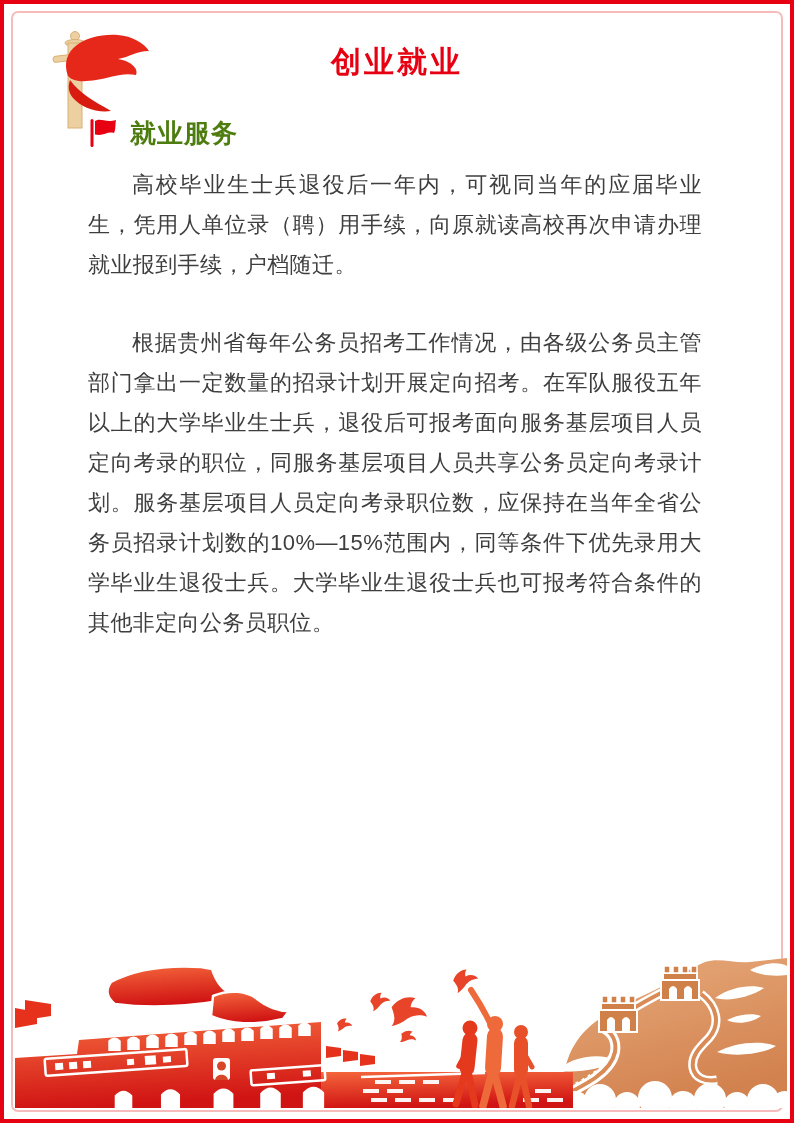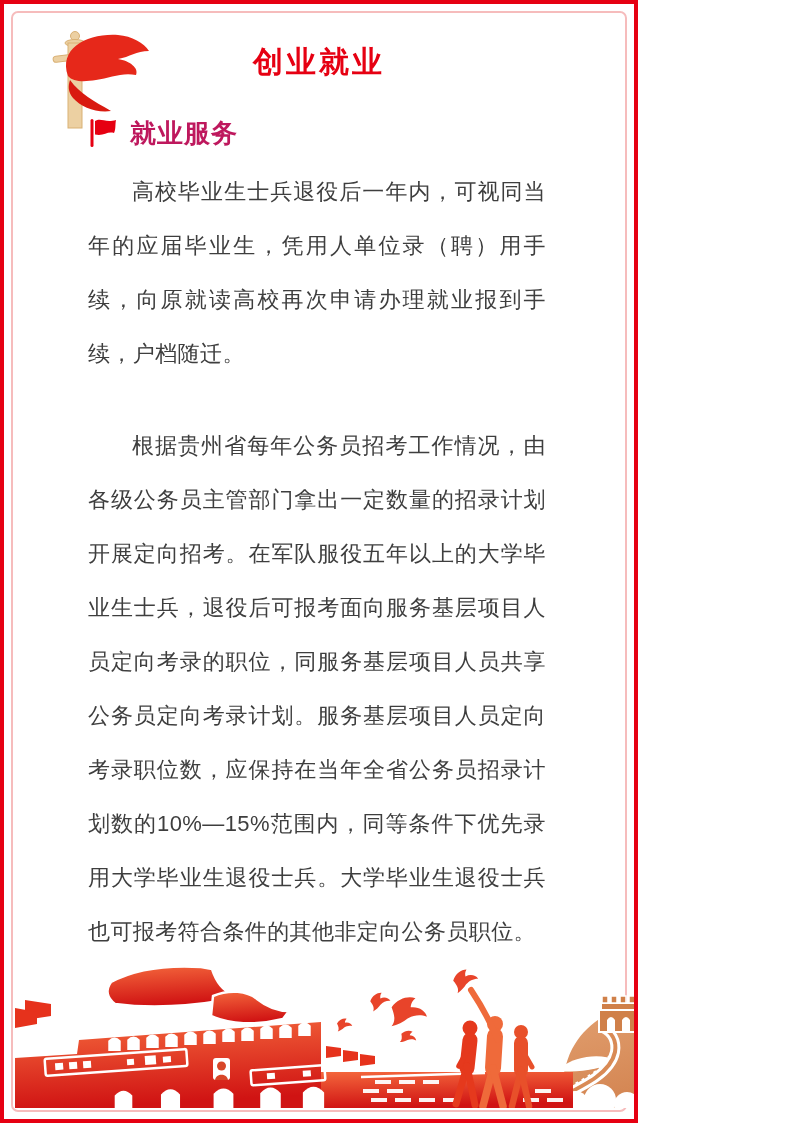--- a/index.html
+++ b/index.html
@@ -1,18 +1,18 @@
 <!DOCTYPE html>
 <html><head>
 <meta charset="utf-8">
 <style>
   html,body{margin:0;padding:0;background:#ffffff;}
   .page{
     position:relative;
-    width:638px;height:1123px;
+    width:794px;height:1123px;
     box-sizing:border-box;
     background:#ffffff;
     border:4px solid #e60012;
     overflow:hidden;
     font-family:"Liberation Sans","DejaVu Sans",sans-serif;
   }
   .inner-frame{
     position:absolute;
     left:7px;top:7px;right:7px;bottom:7px;
     border:2px solid #f6bcbc;
@@ -34,29 +34,29 @@
   .content{
     position:relative;
     padding:0 84px;
     color:#3e3e3e;
   }
   .doc-section{display:block;}
   .sec1{margin-top:34px;}
   .sec2{margin-top:38px;}
   .sec-heading{
     display:flex;align-items:center;
-    color:#be185d;
+    color:#4d7c0f;
     font-size:26px;line-height:30px;
     font-weight:bold;
     letter-spacing:1px;
   }
   .flag-icon{width:30px;height:32px;margin-right:12px;flex:0 0 auto;}
   .para{
     font-size:22px;
-    line-height:54px;
+    line-height:40px;
     letter-spacing:0.4px;
     text-align:justify;
     text-indent:2em;
     margin:16px 4px 0 0;
     word-break:break-all;
   }
   .para + .para{margin-top:9px;}
   .deco-bottom{
     position:absolute;
     left:11px;right:11px;bottom:11px;

